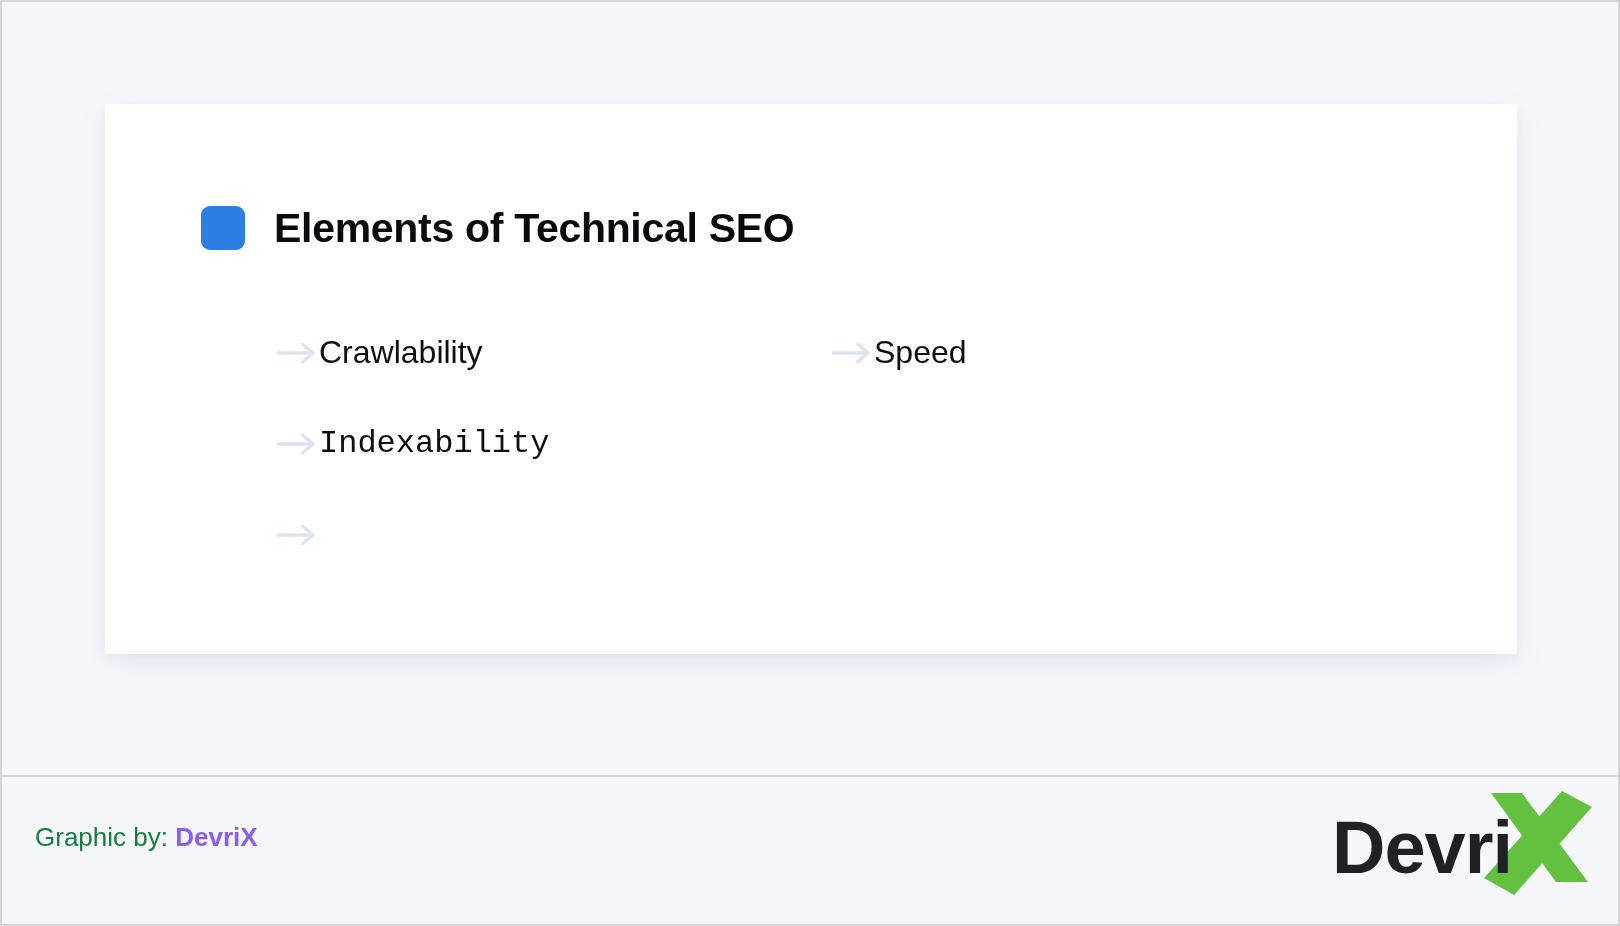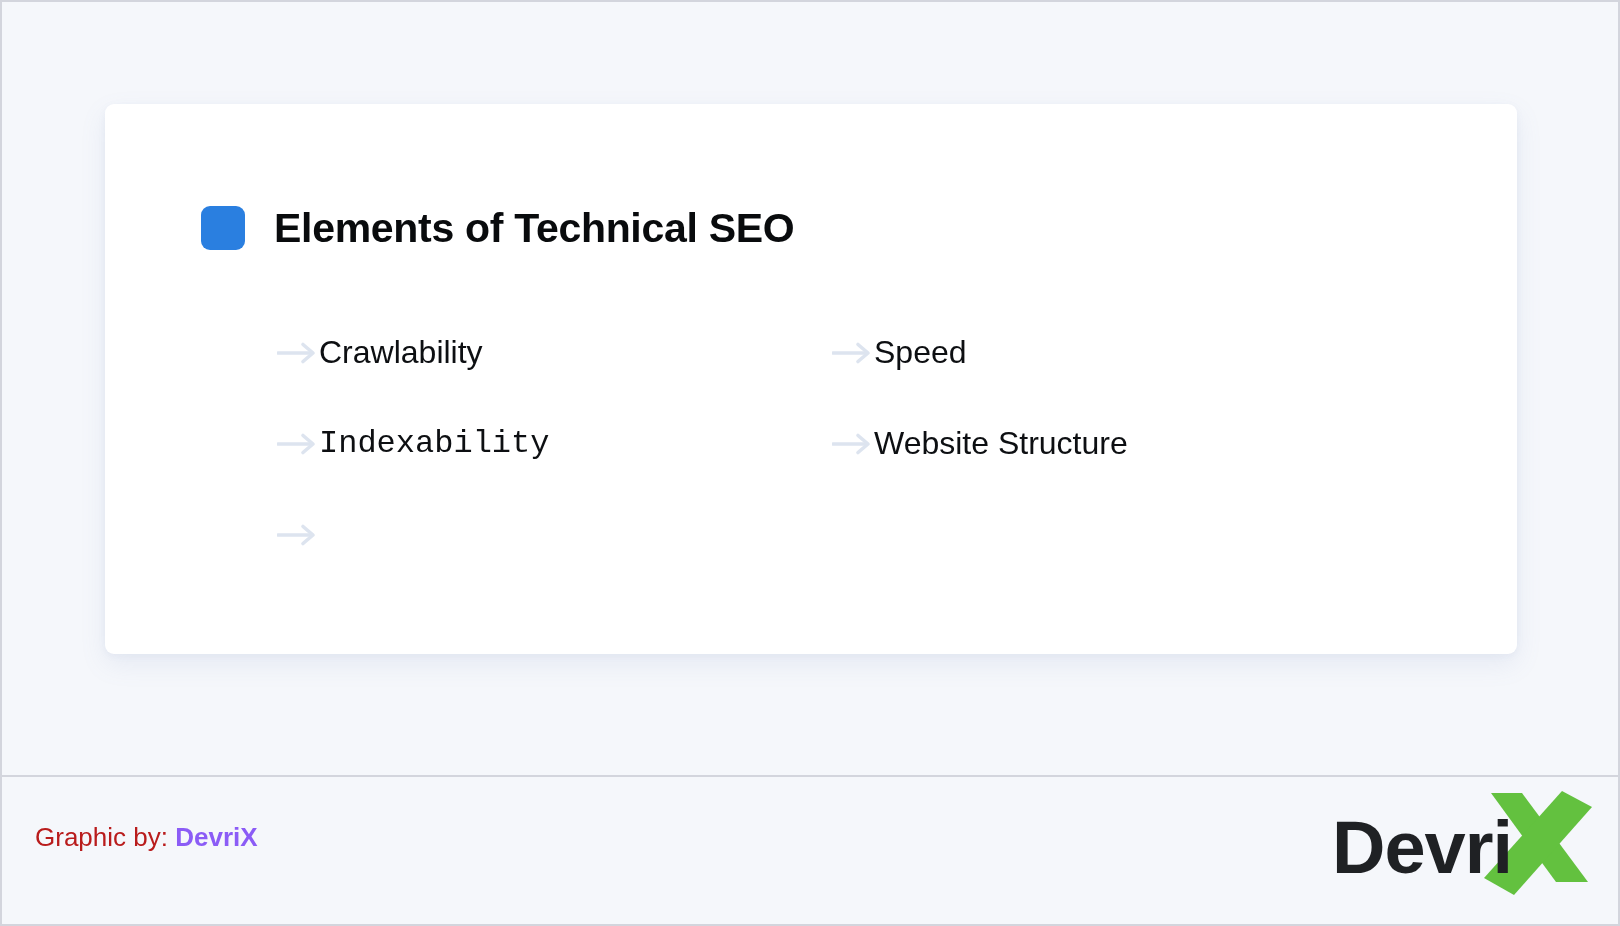--- a/index.html
+++ b/index.html
@@ -29,21 +29,21 @@
   }
 
   
   .card {
     position: absolute;
     left: 103px;
     top: 102px;
     width: 1412px;
     height: 550px;
     background: #ffffff;
-    border-radius: 9px;
+    border-radius: 0;
     box-shadow:
       0 10px 26px rgba(120, 140, 190, 0.12),
       0 2px 7px rgba(120, 140, 190, 0.07);
   }
 
   
   .heading-row {
     position: absolute;
     left: 96px;
     top: 102px;
@@ -129,21 +129,21 @@
 
   .credit {
     position: absolute;
     left: 33px;
     top: 47px;
     font-size: 26px;
     line-height: 1;
     white-space: nowrap;
   }
 
-  .credit-prefix { color: #b91c1c; font-weight: 400; }
+  .credit-prefix { color: #15803d; font-weight: 400; }
   .credit-brand  { color: #8b5cf6; font-weight: 700; }
 
   .logo {
     position: absolute;
     right: 22px;
     top: 8px;
     width: 270px;
     height: 115px;
   }
 </style>
@@ -185,27 +185,20 @@
       </div>
 
       <div class="list-item cell-r1c2">
         <svg class="arrow-icon" viewBox="0 0 42 26">
           <path d="M1 13 H33" stroke="#dde4ef" stroke-width="3.4" stroke-linecap="round" fill="none"></path>
           <path d="M26 4.5 L36 13 L26 21.5" stroke="#dde4ef" stroke-width="3.6" stroke-linecap="round" stroke-linejoin="round" fill="none"></path>
         </svg>
         <span class="item-label">Speed</span>
       </div>
 
-      <div class="list-item cell-r2c2">
-        <svg class="arrow-icon" viewBox="0 0 42 26">
-          <path d="M1 13 H33" stroke="#dde4ef" stroke-width="3.4" stroke-linecap="round" fill="none"></path>
-          <path d="M26 4.5 L36 13 L26 21.5" stroke="#dde4ef" stroke-width="3.6" stroke-linecap="round" stroke-linejoin="round" fill="none"></path>
-        </svg>
-        <span class="item-label">Website Structure</span>
-      </div>
 
     </div>
   </div>
 </div>
 
 <div class="divider"></div>
 
 <div class="footer">
 
   <div class="credit">

